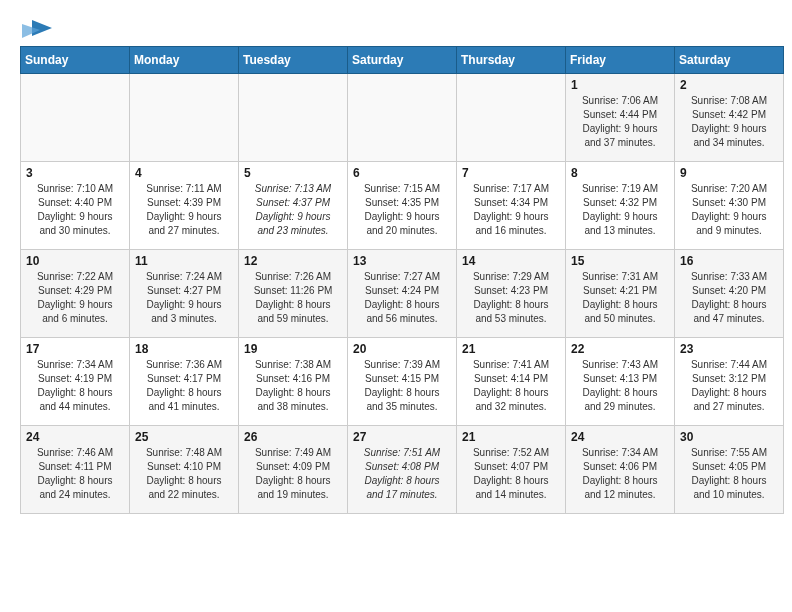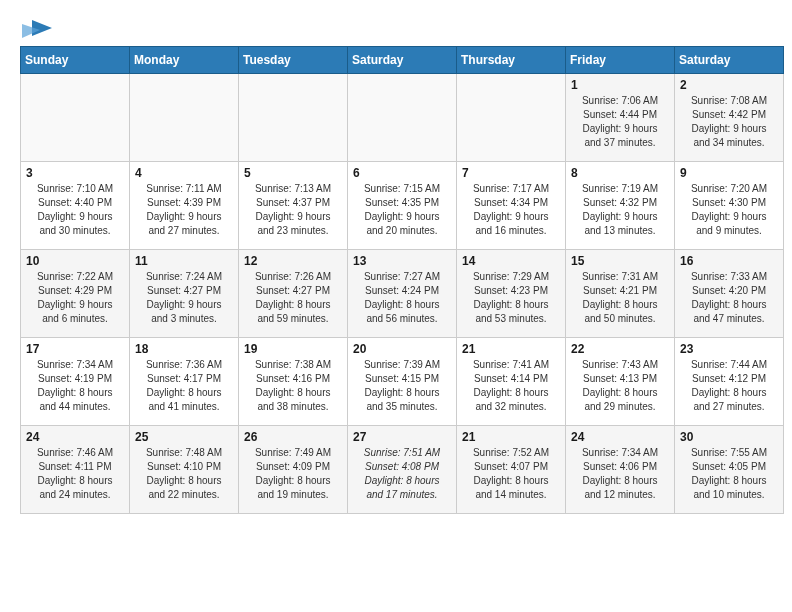--- a/index.html
+++ b/index.html
@@ -162,21 +162,21 @@
           </td>
           <td>
             <span class="day-number">4</span>
             <div class="day-info" style="white-space: pre-line;">Sunrise: 7:11 AM
 Sunset: 4:39 PM
 Daylight: 9 hours
 and 27 minutes.</div>
           </td>
           <td>
             <span class="day-number">5</span>
-            <div class="day-info" style="white-space: pre-line;">Sunrise: 7:13 AM
+            <div class="day-info" style="white-space: pre-line; font-style: italic;">Sunrise: 7:13 AM
 Sunset: 4:37 PM
 Daylight: 9 hours
 and 23 minutes.</div>
           </td>
           <td>
             <span class="day-number">6</span>
             <div class="day-info" style="white-space: pre-line;">Sunrise: 7:15 AM
 Sunset: 4:35 PM
 Daylight: 9 hours
 and 20 minutes.</div>
@@ -214,21 +214,21 @@
           <td>
             <span class="day-number">11</span>
             <div class="day-info" style="white-space: pre-line;">Sunrise: 7:24 AM
 Sunset: 4:27 PM
 Daylight: 9 hours
 and 3 minutes.</div>
           </td>
           <td>
             <span class="day-number">12</span>
             <div class="day-info" style="white-space: pre-line;">Sunrise: 7:26 AM
-Sunset: 4:27 PM
+Sunset: 11:26 PM
 Daylight: 8 hours
 and 59 minutes.</div>
           </td>
           <td>
             <span class="day-number">13</span>
             <div class="day-info" style="white-space: pre-line;">Sunrise: 7:27 AM
 Sunset: 4:24 PM
 Daylight: 8 hours
 and 56 minutes.</div>
           </td>
@@ -293,21 +293,21 @@
           <td>
             <span class="day-number">22</span>
             <div class="day-info" style="white-space: pre-line;">Sunrise: 7:43 AM
 Sunset: 4:13 PM
 Daylight: 8 hours
 and 29 minutes.</div>
           </td>
           <td>
             <span class="day-number">23</span>
             <div class="day-info" style="white-space: pre-line;">Sunrise: 7:44 AM
-Sunset: 4:12 PM
+Sunset: 3:12 PM
 Daylight: 8 hours
 and 27 minutes.</div>
           </td>
         </tr>
         <tr>
           <td>
             <span class="day-number">24</span>
             <div class="day-info" style="white-space: pre-line;">Sunrise: 7:46 AM
 Sunset: 4:11 PM
 Daylight: 8 hours

